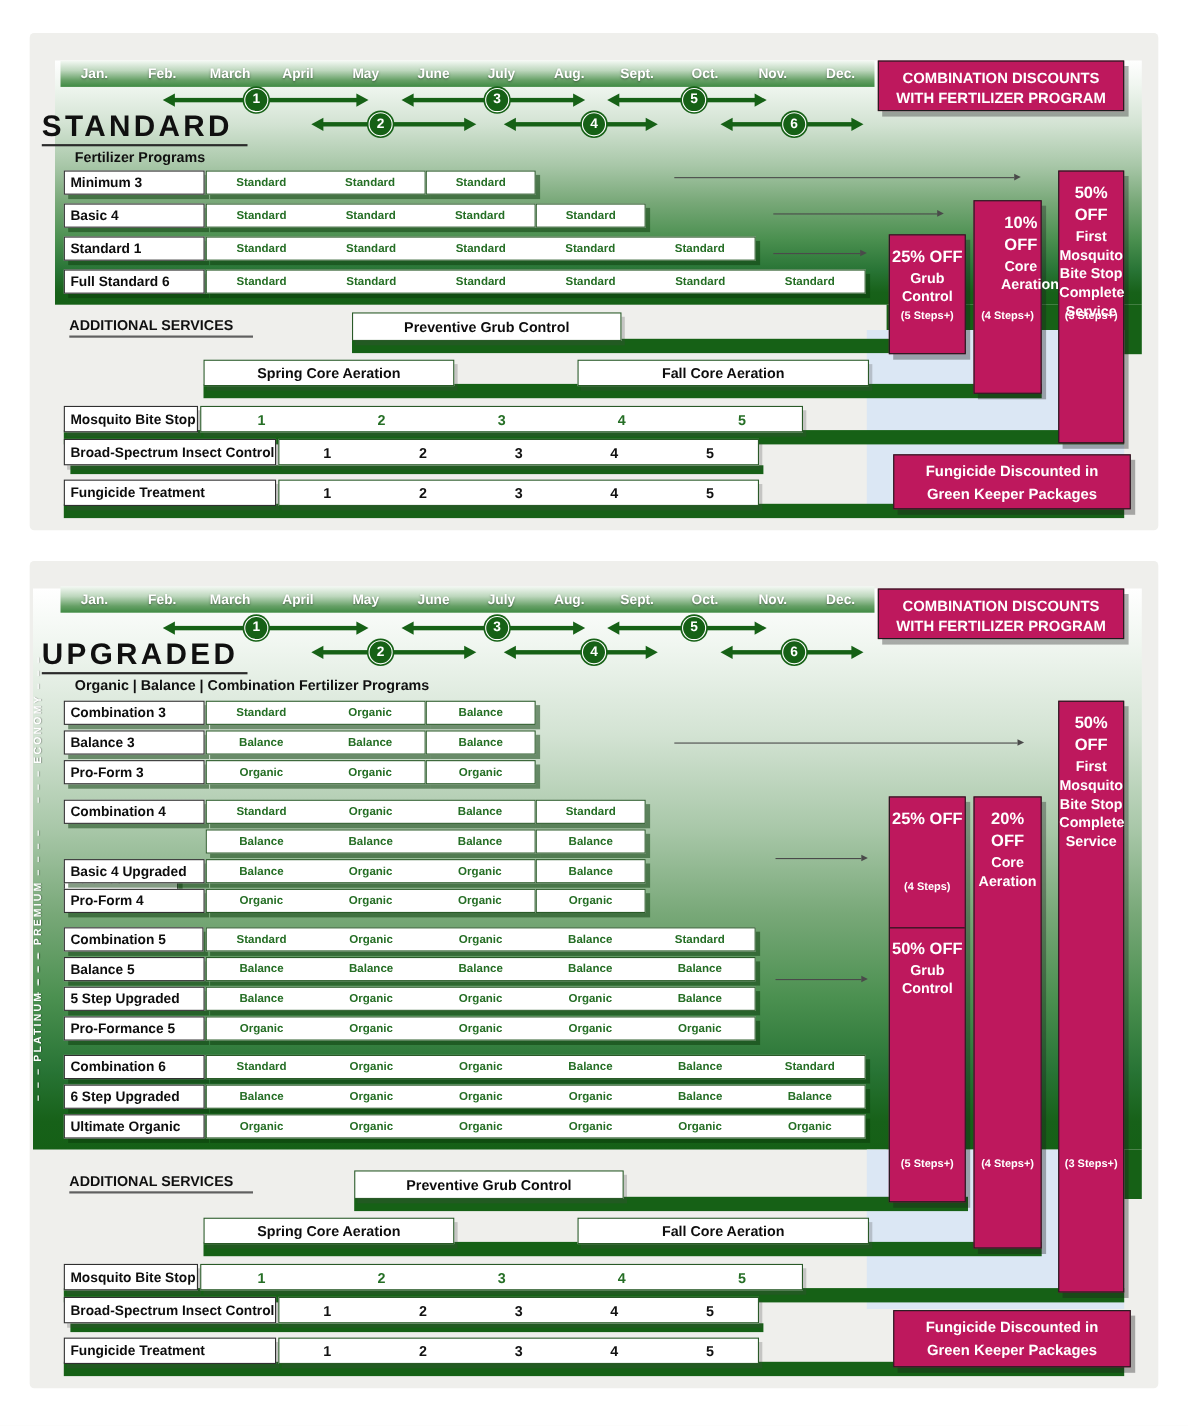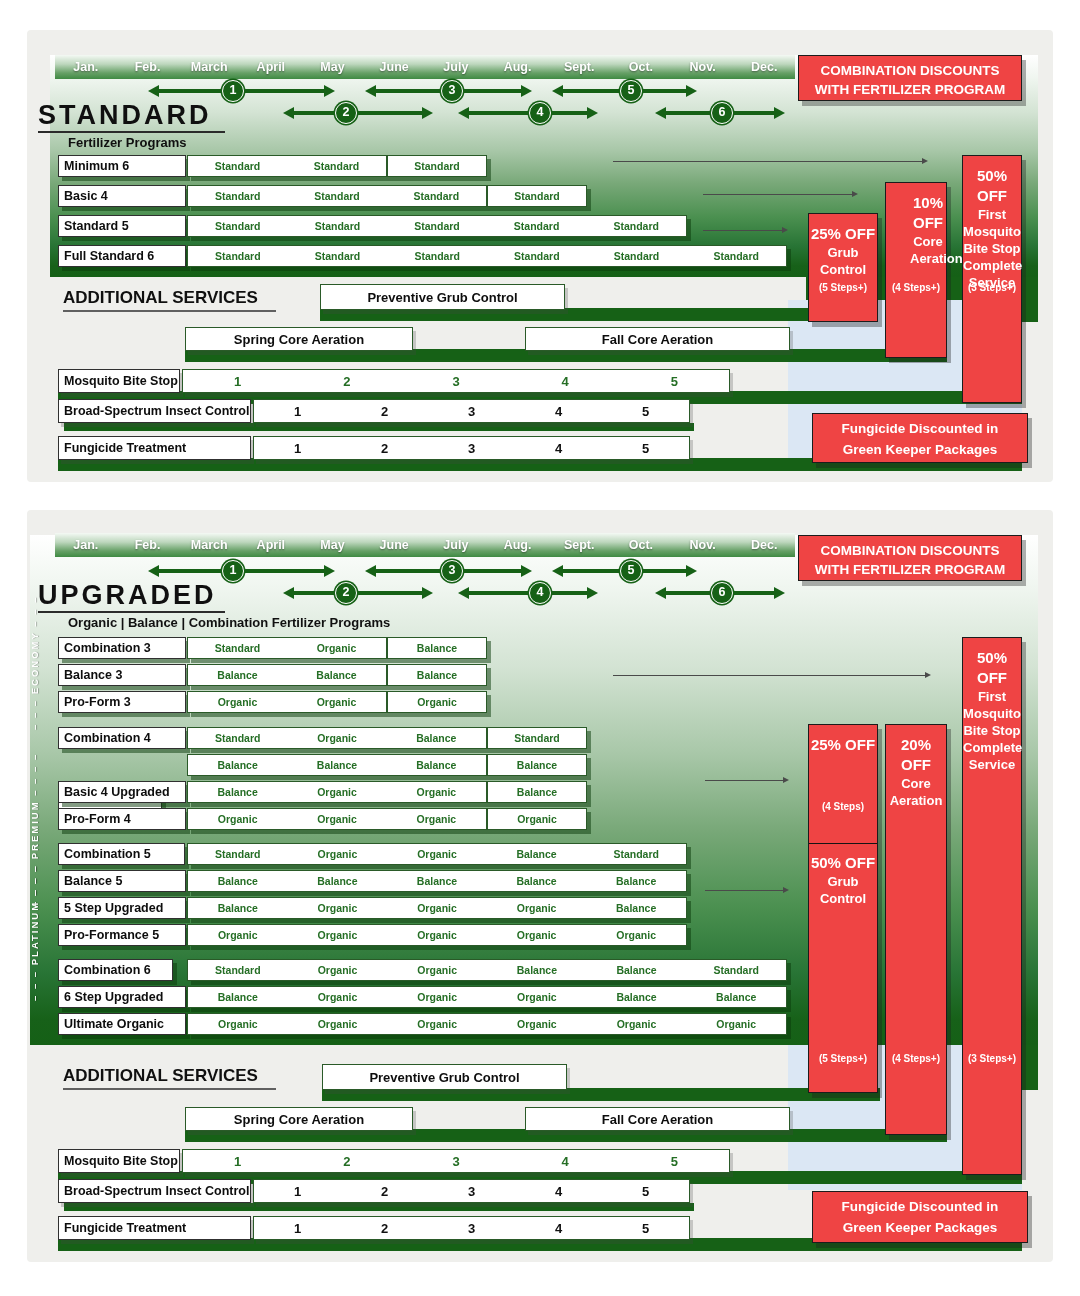--- a/index.html
+++ b/index.html
@@ -12,27 +12,27 @@
   .months{position:absolute;display:flex;background:linear-gradient(180deg,#f4f9f4,#bdd7bd 38%,#66a066 75%,#3f8a43);}
   .month{flex:1;text-align:center;font-size:12.5px;color:#fff;line-height:24px;text-shadow:0 1px 2px rgba(0,0,0,.45);}
   .wbox{position:absolute;background:#fff;border:1.4px solid #2a5a28;box-shadow:4px 4px 0 rgba(10,58,10,.5);display:flex;align-items:center;box-sizing:border-box;}
   .lblbox{border-color:#303030;}
   .graysh{box-shadow:3px 4px 0 rgba(70,70,70,.25);}
   .lbl{font-size:12.5px;color:#0d0d0d;padding-left:5px;white-space:nowrap;}
   .cell{flex:1;text-align:center;font-size:10.5px;color:#256e25;}
   .num{flex:1;text-align:center;font-size:13px;color:#111;}
   .num.green{color:#256e25;}
   .cbox{justify-content:center;font-size:13px;color:#0d0d0d;}
-  .gbox{position:absolute;background:#ef4444;border:1.6px solid #1c1c1c;box-shadow:4px 5px 0 rgba(30,30,30,.35);color:#fff;text-align:center;box-sizing:border-box;}
+  .gbox{position:absolute;background:#be185d;border:1.6px solid #1c1c1c;box-shadow:4px 5px 0 rgba(30,30,30,.35);color:#fff;text-align:center;box-sizing:border-box;}
   .dline{font-size:13px;line-height:17px;}
   .dline.big{font-size:15px;line-height:20px;margin-top:6px;}
   .title{position:absolute;font-size:27px;letter-spacing:3px;color:#101010;white-space:nowrap;}
   .tline{position:absolute;background:#2b2b2b;height:2px;}
   .sub{position:absolute;font-size:13px;color:#101010;white-space:nowrap;}
-  .heading{position:absolute;font-size:17px;color:#101010;border-bottom:2px solid #606060;padding:0 18px 2px 0;white-space:nowrap;}
+  .heading{position:absolute;font-size:13px;color:#101010;border-bottom:2px solid #606060;padding:0 18px 2px 0;white-space:nowrap;}
   .thin{position:absolute;background:#4a4a4a;height:1.2px;}
   .tick{position:absolute;width:0;height:0;border-top:3.5px solid transparent;border-bottom:3.5px solid transparent;border-left:6px solid #4a4a4a;}
   .aline{position:absolute;height:4px;background:#166116;}
   .ahead{position:absolute;width:0;height:0;border-top:6px solid transparent;border-bottom:6px solid transparent;}
   .ahead.r{border-left:11px solid #166116;}
   .ahead.l{border-right:11px solid #166116;}
   .badge{position:absolute;width:22px;height:22px;border-radius:50%;background:#166116;border:1.5px solid #fff;box-shadow:0 0 0 1.5px #166116;color:#fff;font-size:12.5px;line-height:19px;text-align:center;box-sizing:border-box;}
   .tier{position:absolute;writing-mode:vertical-rl;transform:rotate(180deg);color:#fff;font-size:9.5px;letter-spacing:2px;text-align:center;white-space:nowrap;text-shadow:0 1px 1px rgba(0,0,0,.3);}
 </style>
 </head>
@@ -83,38 +83,38 @@
     <div class="badge" style="left: 711px; top: 102px;">6</div>
     <div class="title" style="left: 38px; top: 100px;">STANDARD</div>
     <div class="tline" style="left: 38px; top: 131px; width: 187px; height: 2px;"></div>
     <div class="sub" style="left: 68px; top: 135px;">Fertilizer Programs</div>
     <div class="thin" style="left: 613px; top: 161px; width: 309px;"></div>
     <div class="tick" style="left: 922px; top: 158px;"></div>
     <div class="thin" style="left: 703px; top: 194px; width: 149px;"></div>
     <div class="tick" style="left: 852px; top: 191px;"></div>
     <div class="thin" style="left: 703px; top: 230px; width: 79px;"></div>
     <div class="tick" style="left: 782px; top: 227px;"></div>
-    <div class="wbox lblbox lbl" style="left: 58px; top: 155px; width: 128px; height: 22px;">Minimum 6</div>
+    <div class="wbox lblbox lbl" style="left: 58px; top: 155px; width: 128px; height: 22px;">Minimum 3</div>
     <div class="wbox" style="left: 187px; top: 155px; width: 200px; height: 22px;">
       <div class="cell">Standard</div>
       <div class="cell">Standard</div>
     </div>
     <div class="wbox" style="left: 387px; top: 155px; width: 100px; height: 22px;">
       <div class="cell">Standard</div>
     </div>
     <div class="wbox lblbox lbl" style="left: 58px; top: 185px; width: 128px; height: 22px;">Basic 4</div>
     <div class="wbox" style="left: 187px; top: 185px; width: 300px; height: 22px;">
       <div class="cell">Standard</div>
       <div class="cell">Standard</div>
       <div class="cell">Standard</div>
     </div>
     <div class="wbox" style="left: 487px; top: 185px; width: 100px; height: 22px;">
       <div class="cell">Standard</div>
     </div>
-    <div class="wbox lblbox lbl" style="left: 58px; top: 215px; width: 128px; height: 22px;">Standard 5</div>
+    <div class="wbox lblbox lbl" style="left: 58px; top: 215px; width: 128px; height: 22px;">Standard 1</div>
     <div class="wbox" style="left: 187px; top: 215px; width: 500px; height: 22px;">
       <div class="cell">Standard</div>
       <div class="cell">Standard</div>
       <div class="cell">Standard</div>
       <div class="cell">Standard</div>
       <div class="cell">Standard</div>
     </div>
     <div class="wbox lblbox lbl" style="left: 58px; top: 245px; width: 128px; height: 22px;">Full Standard 6</div>
     <div class="wbox" style="left: 187px; top: 245px; width: 600px; height: 22px;">
       <div class="cell">Standard</div>
@@ -328,21 +328,21 @@
       <div class="cell">Balance</div>
     </div>
     <div class="wbox lblbox lbl" style="left: 58px; top: 924px; width: 128px; height: 22px;">Pro-Formance 5</div>
     <div class="wbox" style="left: 187px; top: 924px; width: 500px; height: 22px;">
       <div class="cell">Organic</div>
       <div class="cell">Organic</div>
       <div class="cell">Organic</div>
       <div class="cell">Organic</div>
       <div class="cell">Organic</div>
     </div>
-    <div class="wbox lblbox lbl" style="left: 58px; top: 959px; width: 115px; height: 22px;">Combination 6</div>
+    <div class="wbox lblbox lbl" style="left: 58px; top: 959px; width: 128px; height: 22px;">Combination 6</div>
     <div class="wbox" style="left: 187px; top: 959px; width: 600px; height: 22px;">
       <div class="cell">Standard</div>
       <div class="cell">Organic</div>
       <div class="cell">Organic</div>
       <div class="cell">Balance</div>
       <div class="cell">Balance</div>
       <div class="cell">Standard</div>
     </div>
     <div class="wbox lblbox lbl" style="left: 58px; top: 986px; width: 128px; height: 22px;">6 Step Upgraded</div>
     <div class="wbox" style="left: 187px; top: 986px; width: 600px; height: 22px;">

